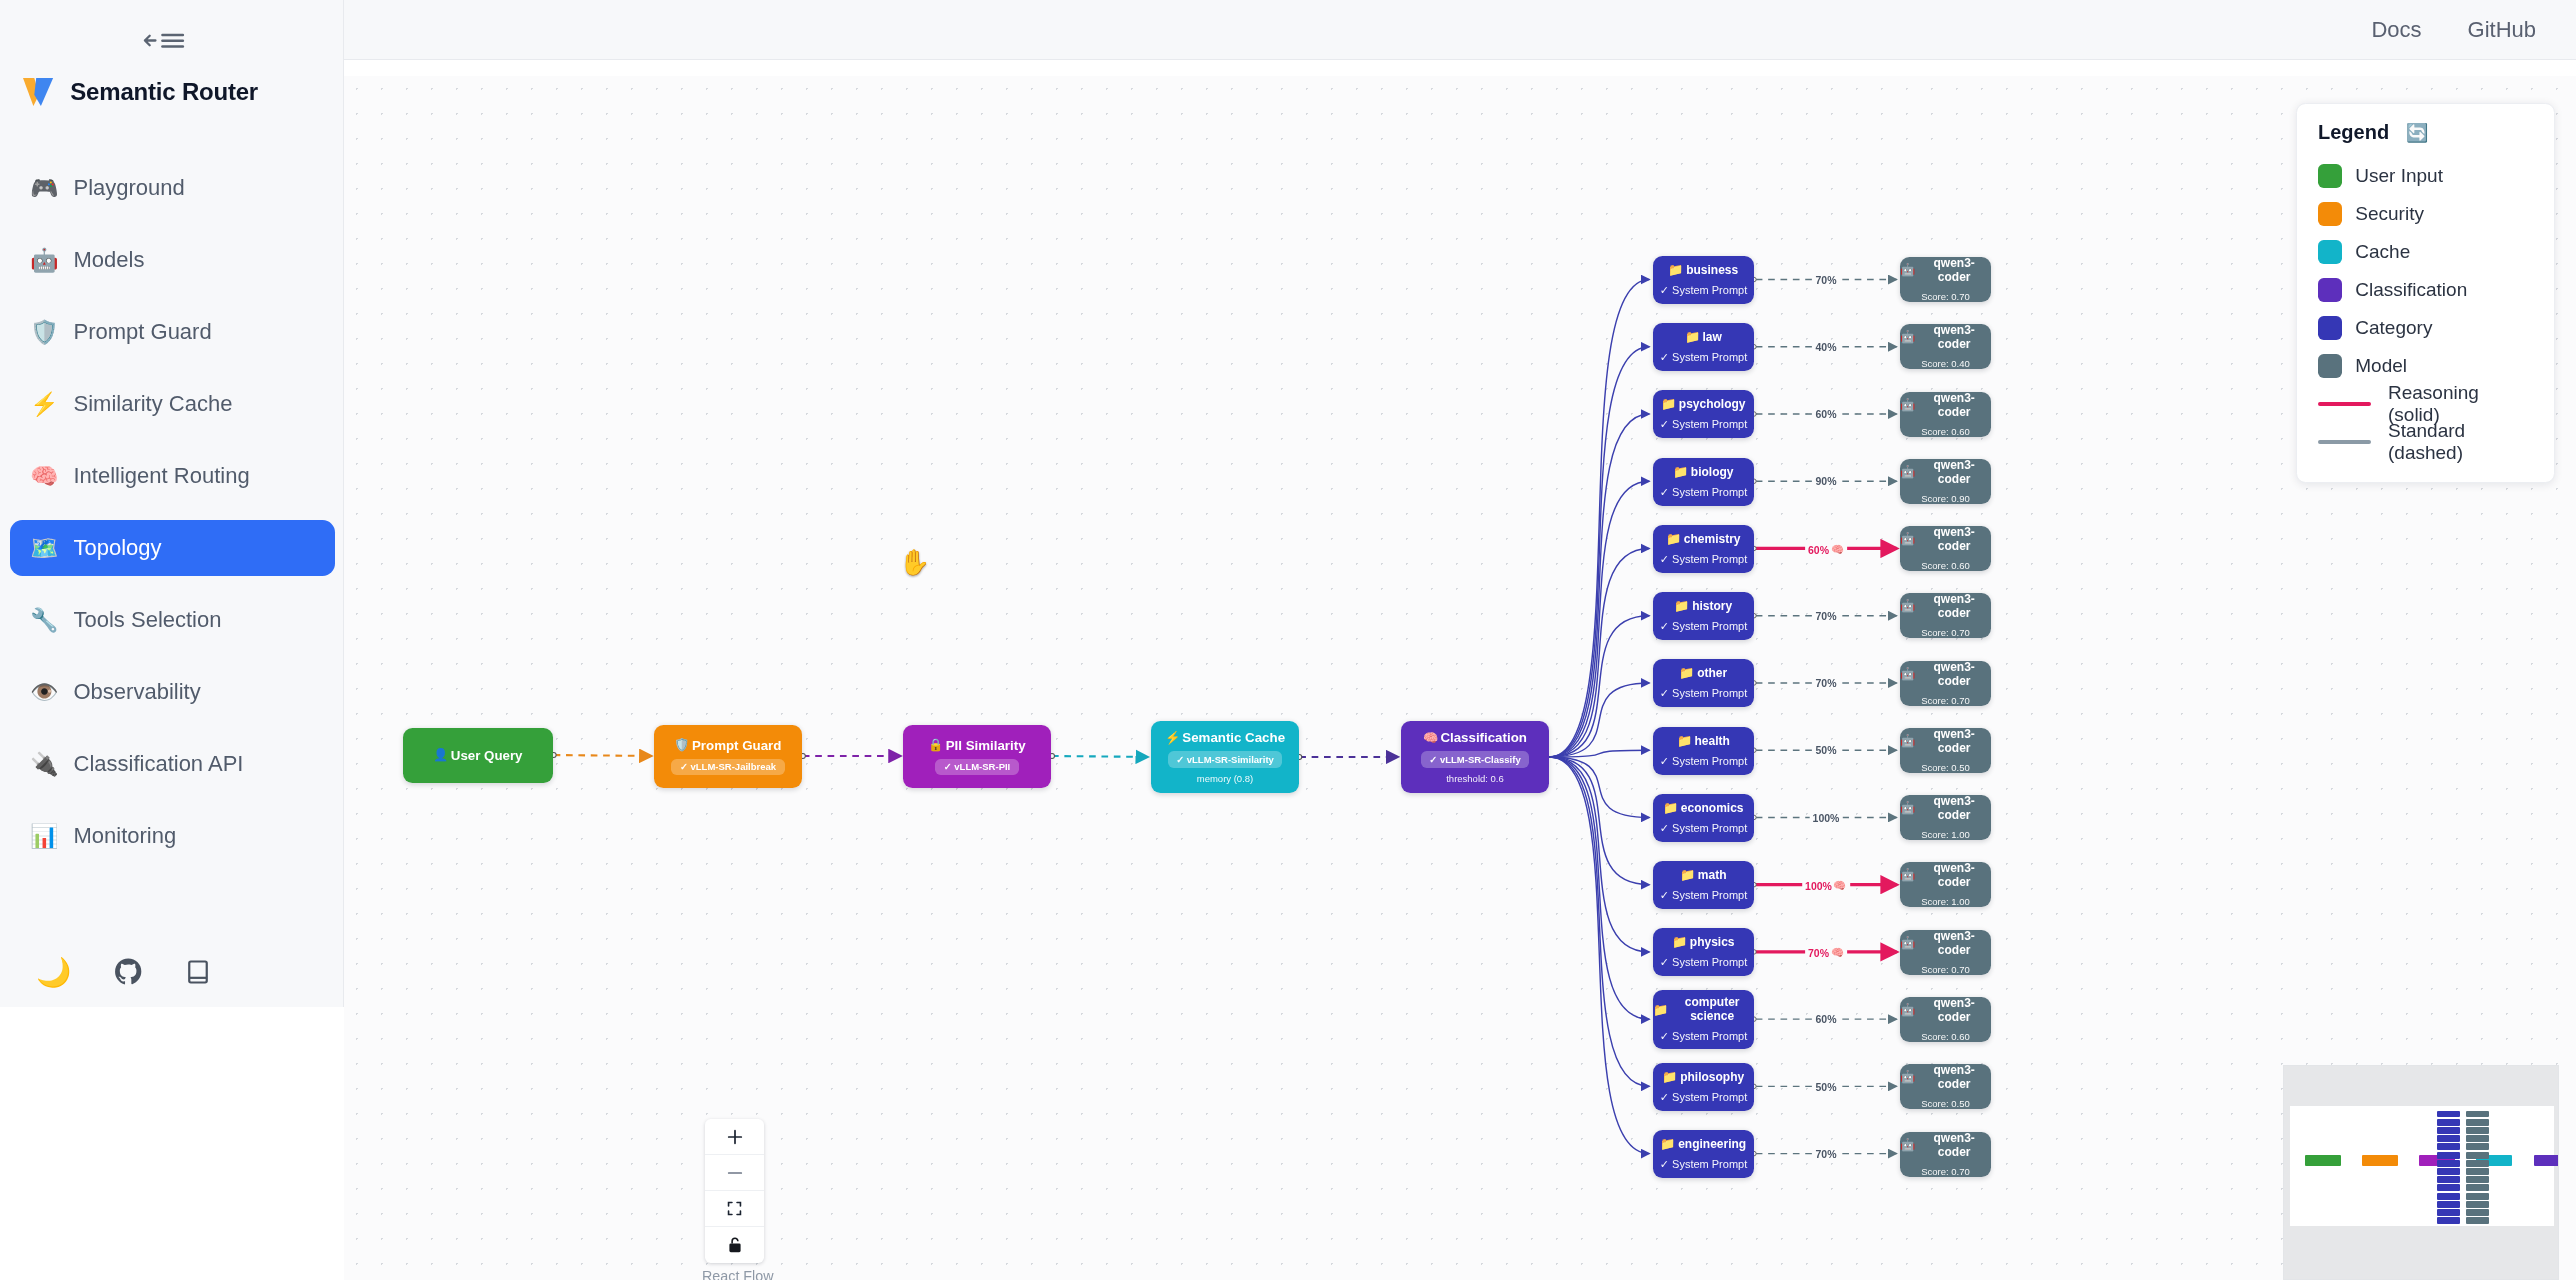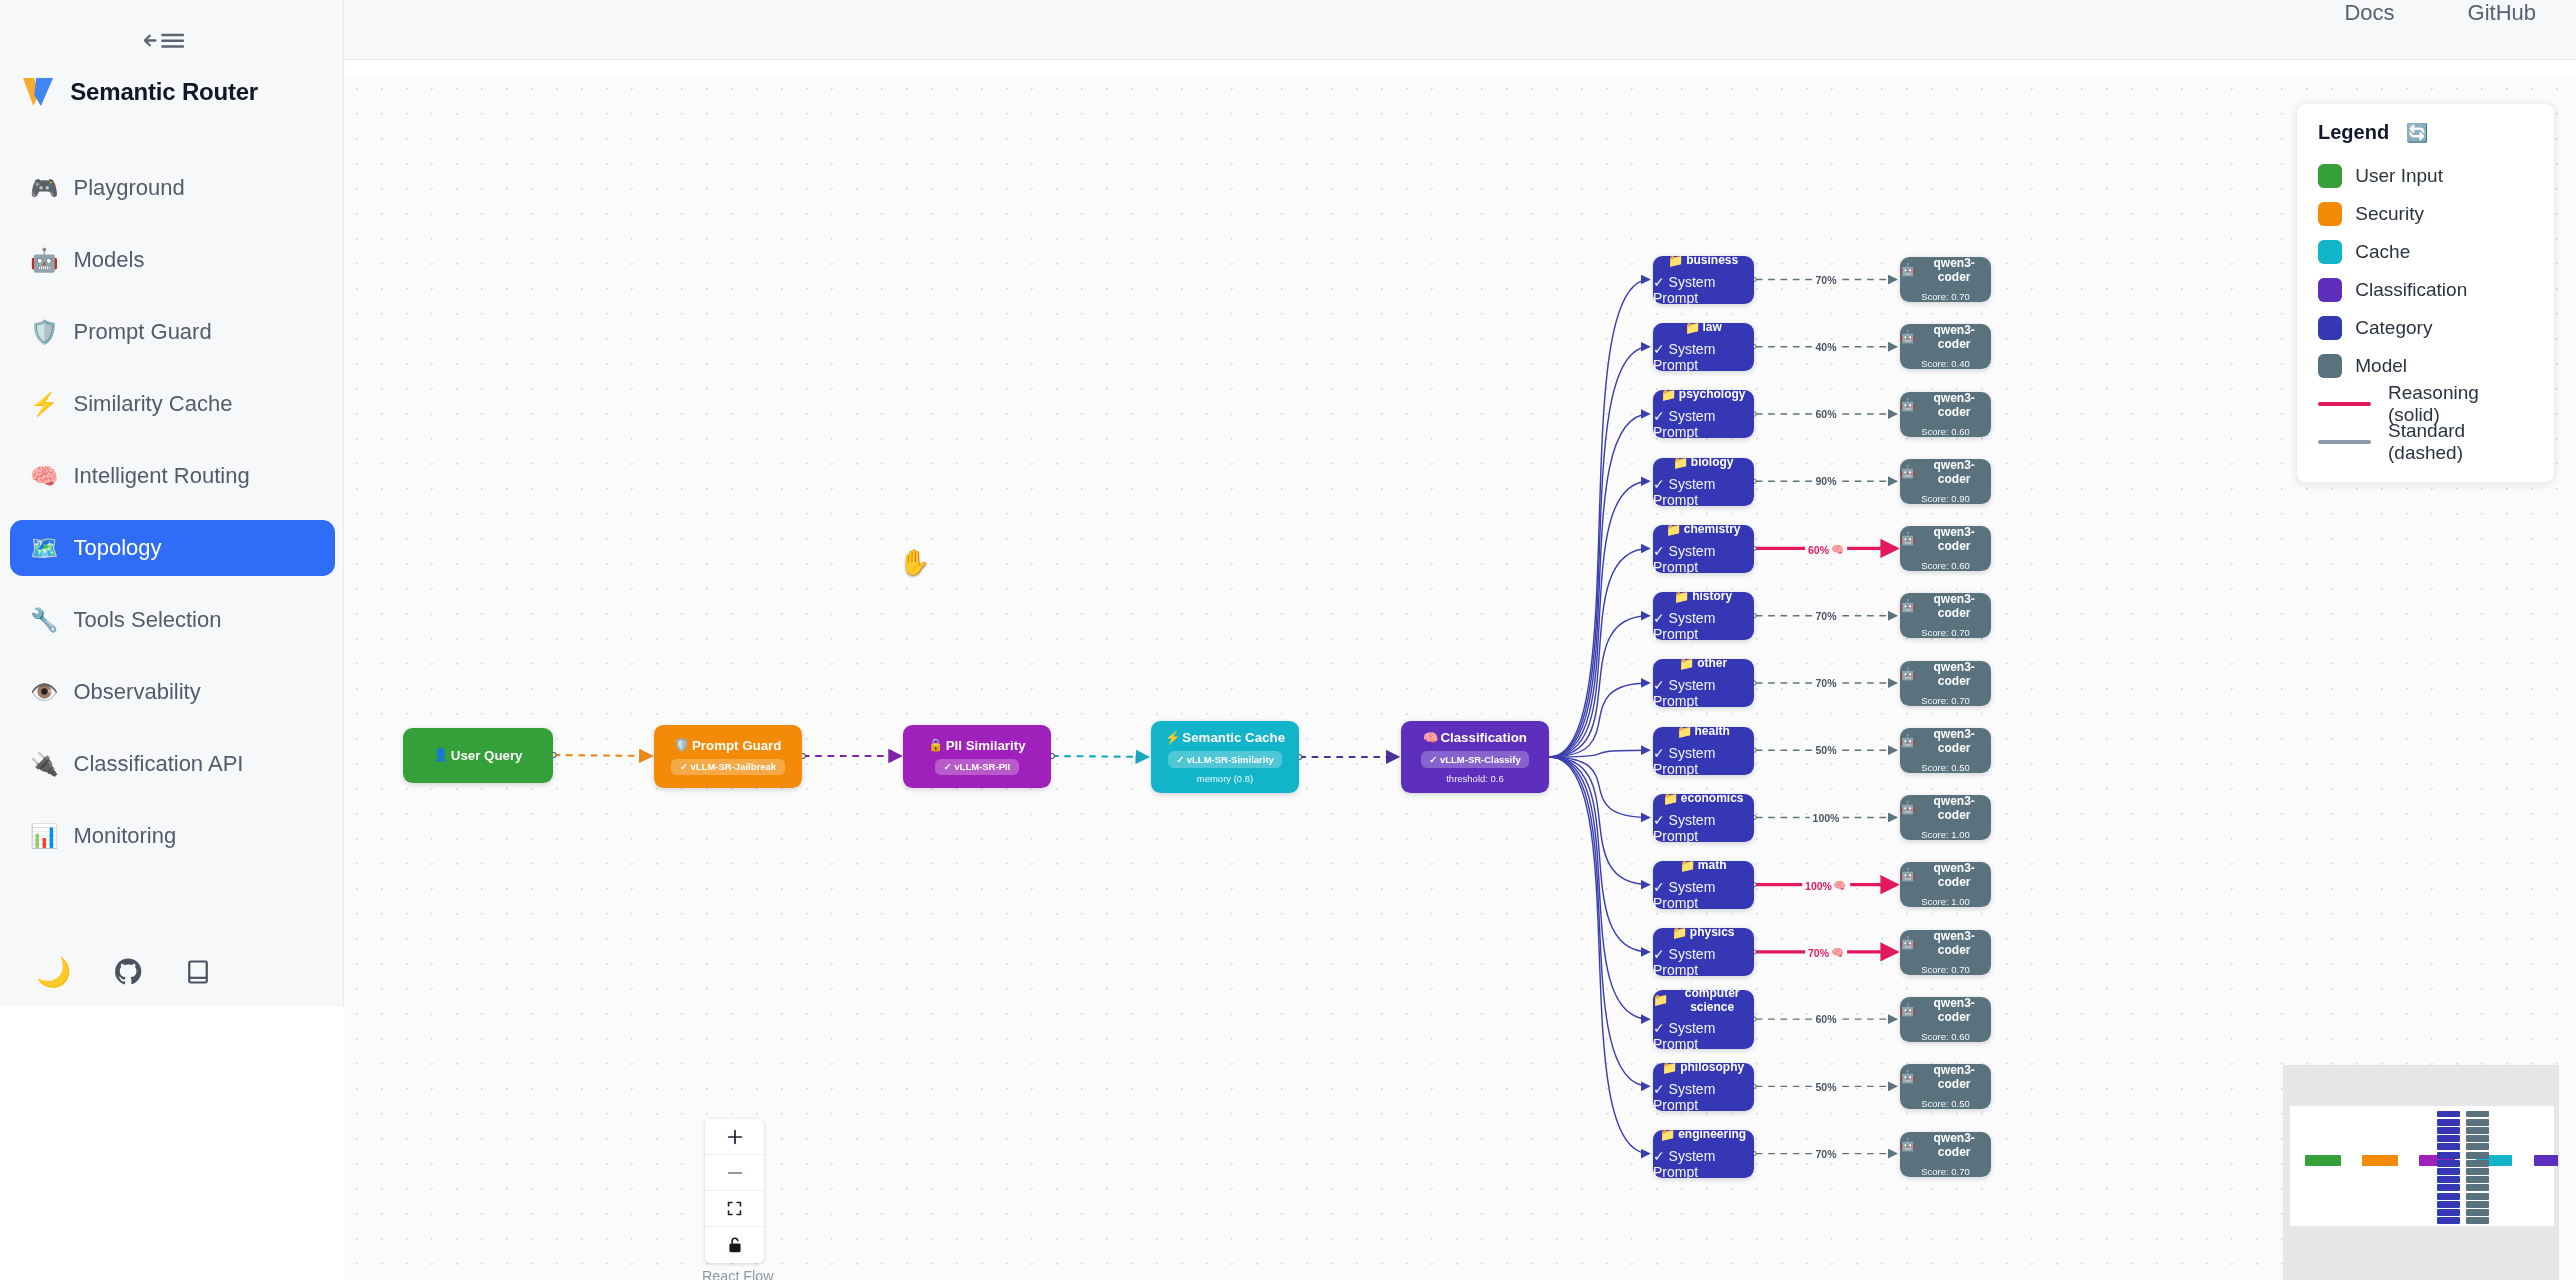--- a/index.html
+++ b/index.html
@@ -51,22 +51,22 @@
     display: flex; align-items: center; gap: 42px; padding-left: 36px;
   }
   .sb-footer .fi { cursor: pointer; display: flex; align-items: center; }
 
   
   .main { position: relative; flex: 1 1 auto; height: 1280px; background: #ffffff; }
 
   .topbar {
     height: 60px; background: #f7f8fa;
     border-bottom: 1px solid #e8eaee;
-    display: flex; justify-content: flex-end;
-    gap: 73px; padding-right: 40px;
+    display: flex; align-items: center; justify-content: flex-end;
+    gap: 46px; padding-right: 40px;
   }
   .topbar a {
     font-size: 22px; color: #596070; text-decoration: none; cursor: pointer;
   }
 
   .page-head {
     position: absolute; top: 103px; left: 381px;
     display: flex; align-items: baseline; gap: 25px;
   }
   .page-title {
@@ -109,21 +109,21 @@
 
   .node.user   { background: #35a03a; }
   .node.guard  { background: #f38b08; }
   .node.pii    { background: #a020bb; }
   .node.cache  { background: #12b4c9; }
   .node.classi { background: #5d2fbc; }
   .node.cat    { background: #3537b5; }
   .node.model  { background: #59727d; }
 
   .node.cat .n-title { font-size: 12px; }
-  .node.cat .n-sub { margin-top: 6px; font-size: 14px; opacity: .95; }
+  .node.cat .n-sub { margin-top: 6px; font-size: 11px; opacity: .95; }
   .node.model .n-title { font-size: 12px; }
   .node.model .n-sub { margin-top: 7px; font-size: 9.5px; opacity: .95; }
 
   .edge-label {
     position: absolute; transform: translate(-50%, -50%);
     font-size: 10.5px; font-weight: bold; color: #4a5565;
     background: #fbfbfc; padding: 0 2.9px; white-space: nowrap;
     display: flex; align-items: center; gap: 1.9px;
   }
   .edge-label.reasoning { color: #e3195e; }

